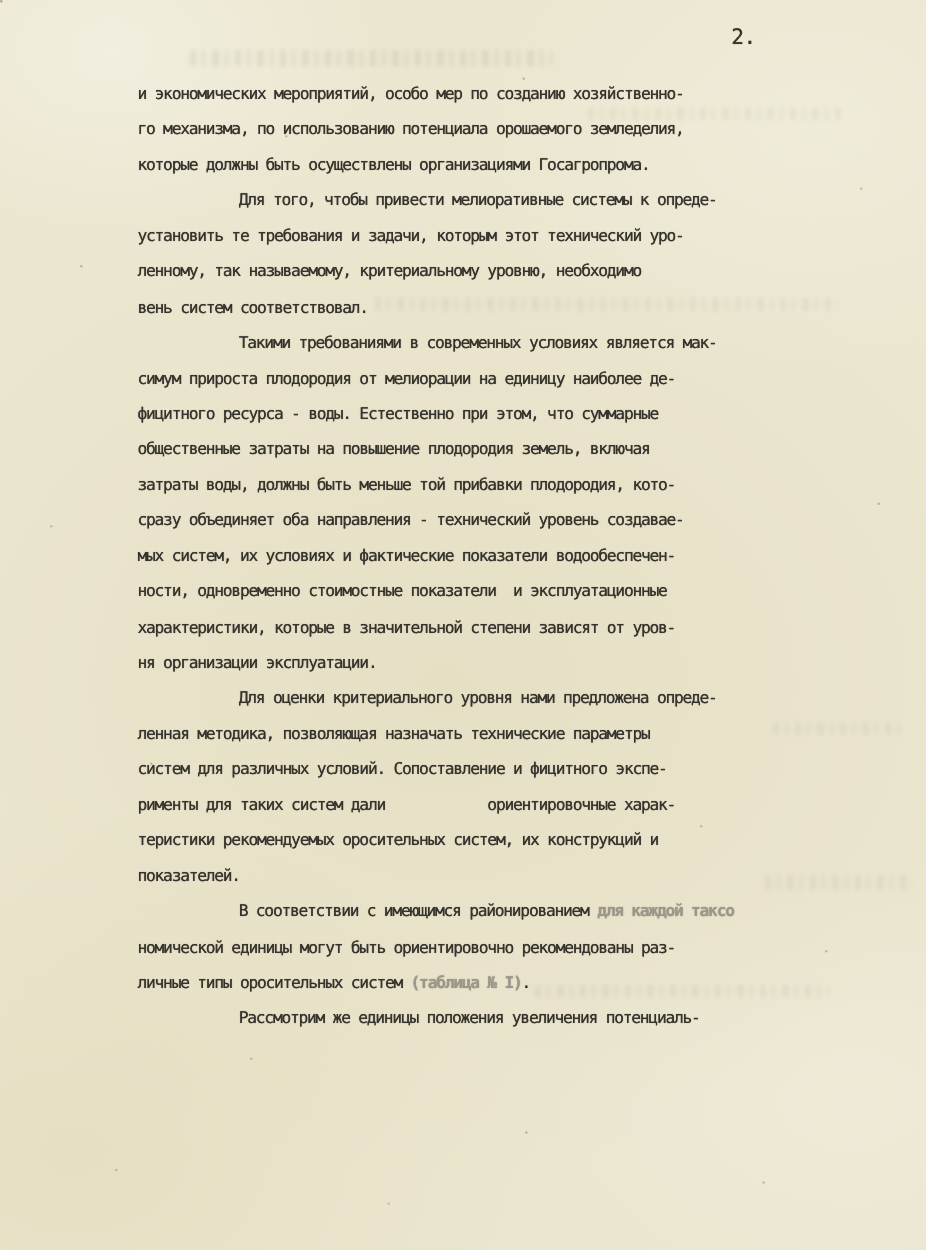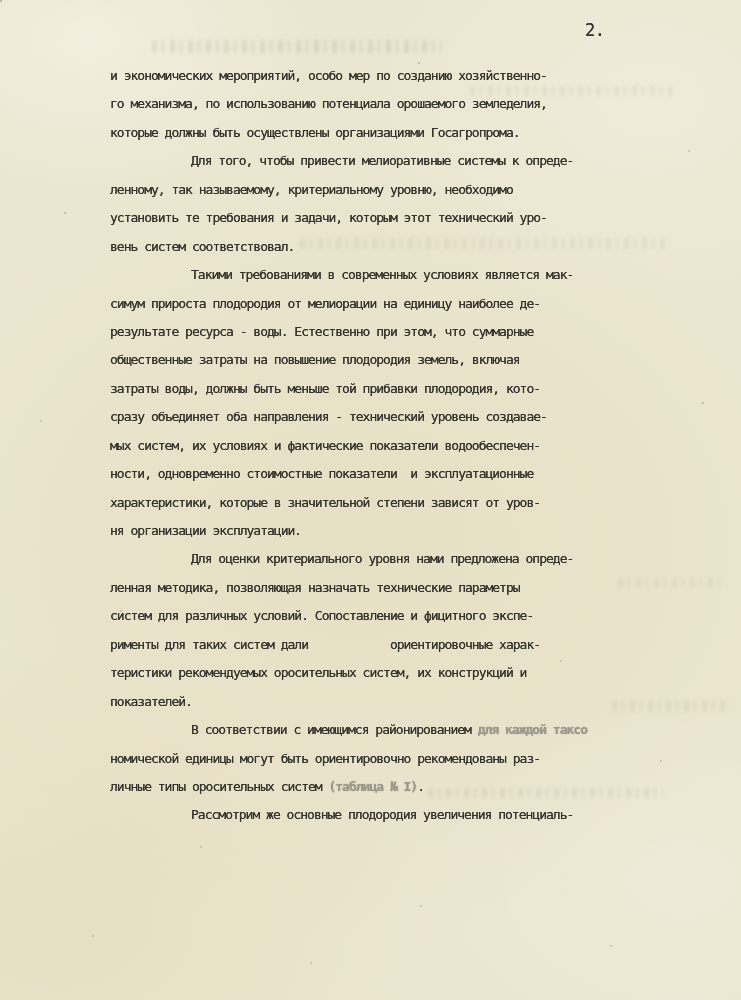--- a/index.html
+++ b/index.html
@@ -99,38 +99,38 @@
 
   <div class="speckles"></div>
 
   <div class="page-number">2.</div>
 
   <div class="text-block" id="text-block">
       <div class="line"><span class="ink">и экономических мероприятий, особо мер по созданию хозяйственно-</span></div>
       <div class="line"><span class="ink">го механизма, по использованию потенциала орошаемого земледелия,</span></div>
       <div class="line"><span class="ink">которые должны быть осуществлены организациями Госагропрома.</span></div>
       <div class="line indent"><span class="ink">Для того, чтобы привести мелиоративные системы к опреде-</span></div>
+      <div class="line"><span class="ink">установить те требования и задачи, которым этот технический уро-</span></div>
       <div class="line"><span class="ink">ленному, так называемому, критериальному уровню, необходимо</span></div>
-      <div class="line"><span class="ink">установить те требования и задачи, которым этот технический уро-</span></div>
       <div class="line"><span class="ink">вень систем соответствовал.</span></div>
       <div class="line indent"><span class="ink">Такими требованиями в современных условиях является мак-</span></div>
       <div class="line"><span class="ink">симум прироста плодородия от мелиорации на единицу наиболее де-</span></div>
-      <div class="line"><span class="ink">результате ресурса - воды. Естественно при этом, что суммарные</span></div>
+      <div class="line"><span class="ink">фицитного ресурса - воды. Естественно при этом, что суммарные</span></div>
       <div class="line"><span class="ink">общественные затраты на повышение плодородия земель, включая</span></div>
       <div class="line"><span class="ink">затраты воды, должны быть меньше той прибавки плодородия, кото-</span></div>
       <div class="line"><span class="ink">сразу объединяет оба направления - технический уровень создавае-</span></div>
       <div class="line"><span class="ink">мых систем, их условиях и фактические показатели водообеспечен-</span></div>
       <div class="line"><span class="ink">ности, одновременно стоимостные показатели  и эксплуатационные</span></div>
       <div class="line"><span class="ink">характеристики, которые в значительной степени зависят от уров-</span></div>
       <div class="line"><span class="ink">ня организации эксплуатации.</span></div>
       <div class="line indent"><span class="ink">Для оценки критериального уровня нами предложена опреде-</span></div>
       <div class="line"><span class="ink">ленная методика, позволяющая назначать технические параметры</span></div>
       <div class="line"><span class="ink">систем для различных условий. Сопоставление и фицитного экспе-</span></div>
       <div class="line"><span class="ink">рименты для таких систем дали            ориентировочные харак-</span></div>
       <div class="line"><span class="ink">теристики рекомендуемых оросительных систем, их конструкций и</span></div>
       <div class="line"><span class="ink">показателей.</span></div>
       <div class="line indent"><span class="ink">В соответствии с имеющимся районированием </span><span class="faint">для каждой таксо</span></div>
       <div class="line"><span class="ink">номической единицы могут быть ориентировочно рекомендованы раз-</span></div>
       <div class="line"><span class="ink">личные типы оросительных систем </span><span class="faint">(таблица № I)</span><span class="ink">.</span></div>
-      <div class="line indent"><span class="ink">Рассмотрим же основные плодородия увеличения потенциаль-</span></div>
+      <div class="line indent"><span class="ink">Рассмотрим же единицы положения увеличения потенциаль-</span></div>
     </div>
 
 </div>
 
 </body></html>

